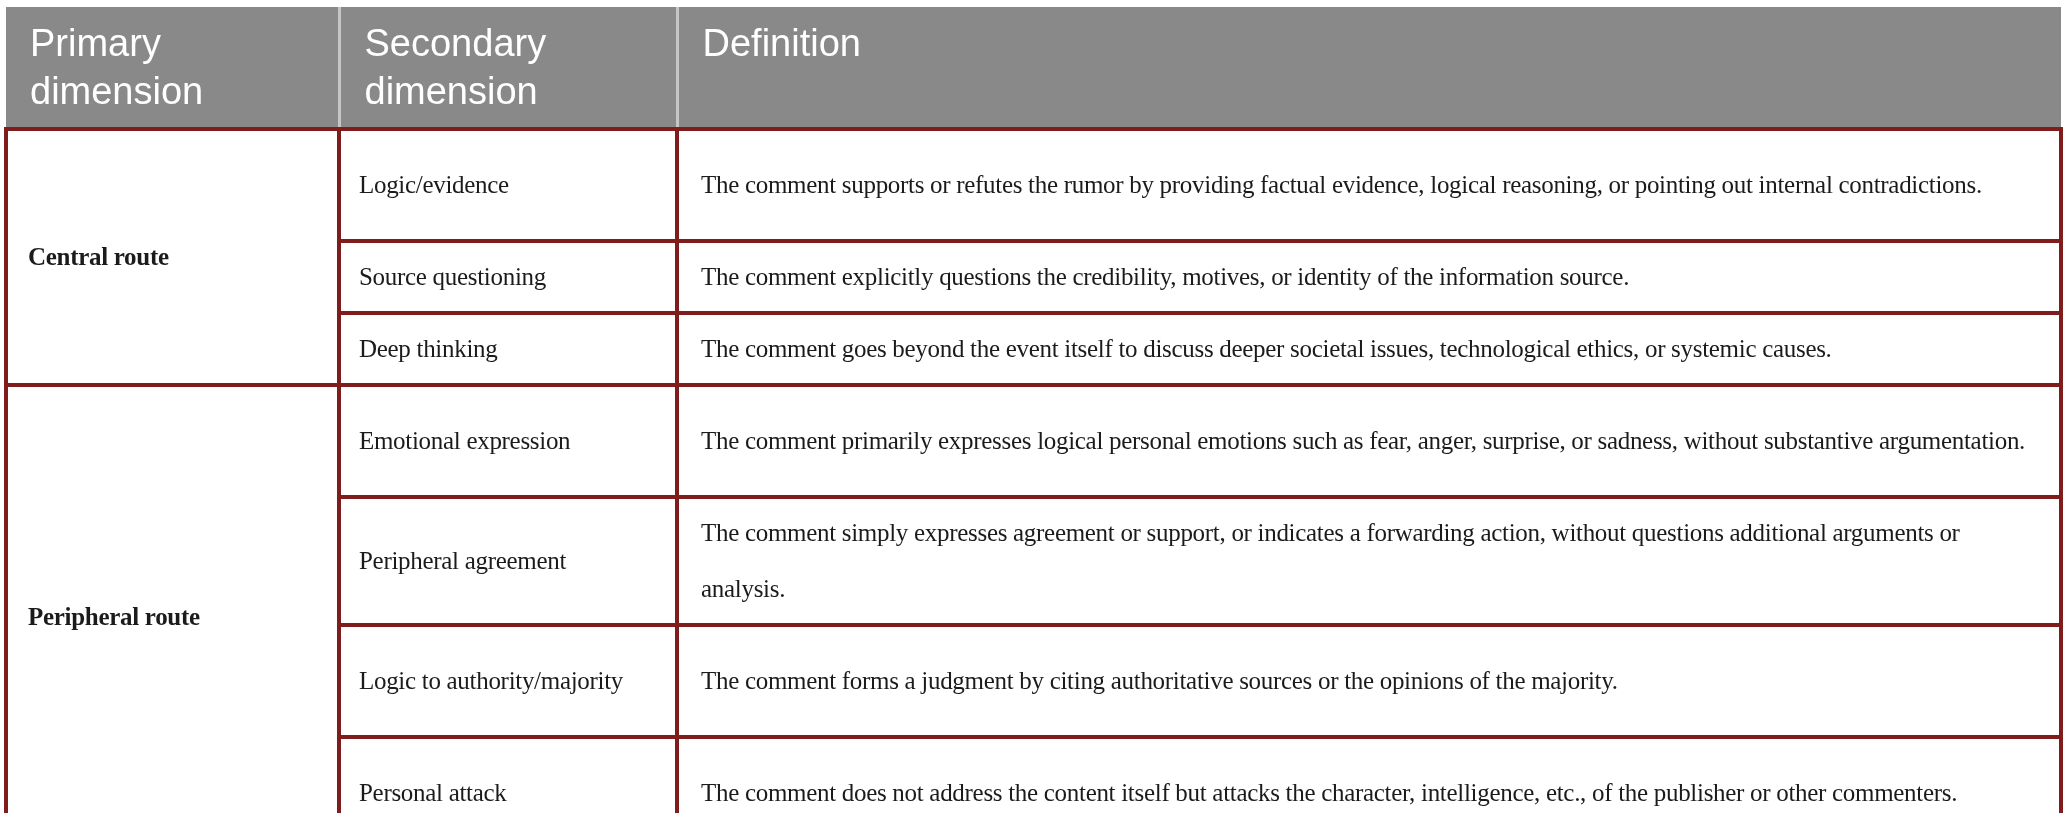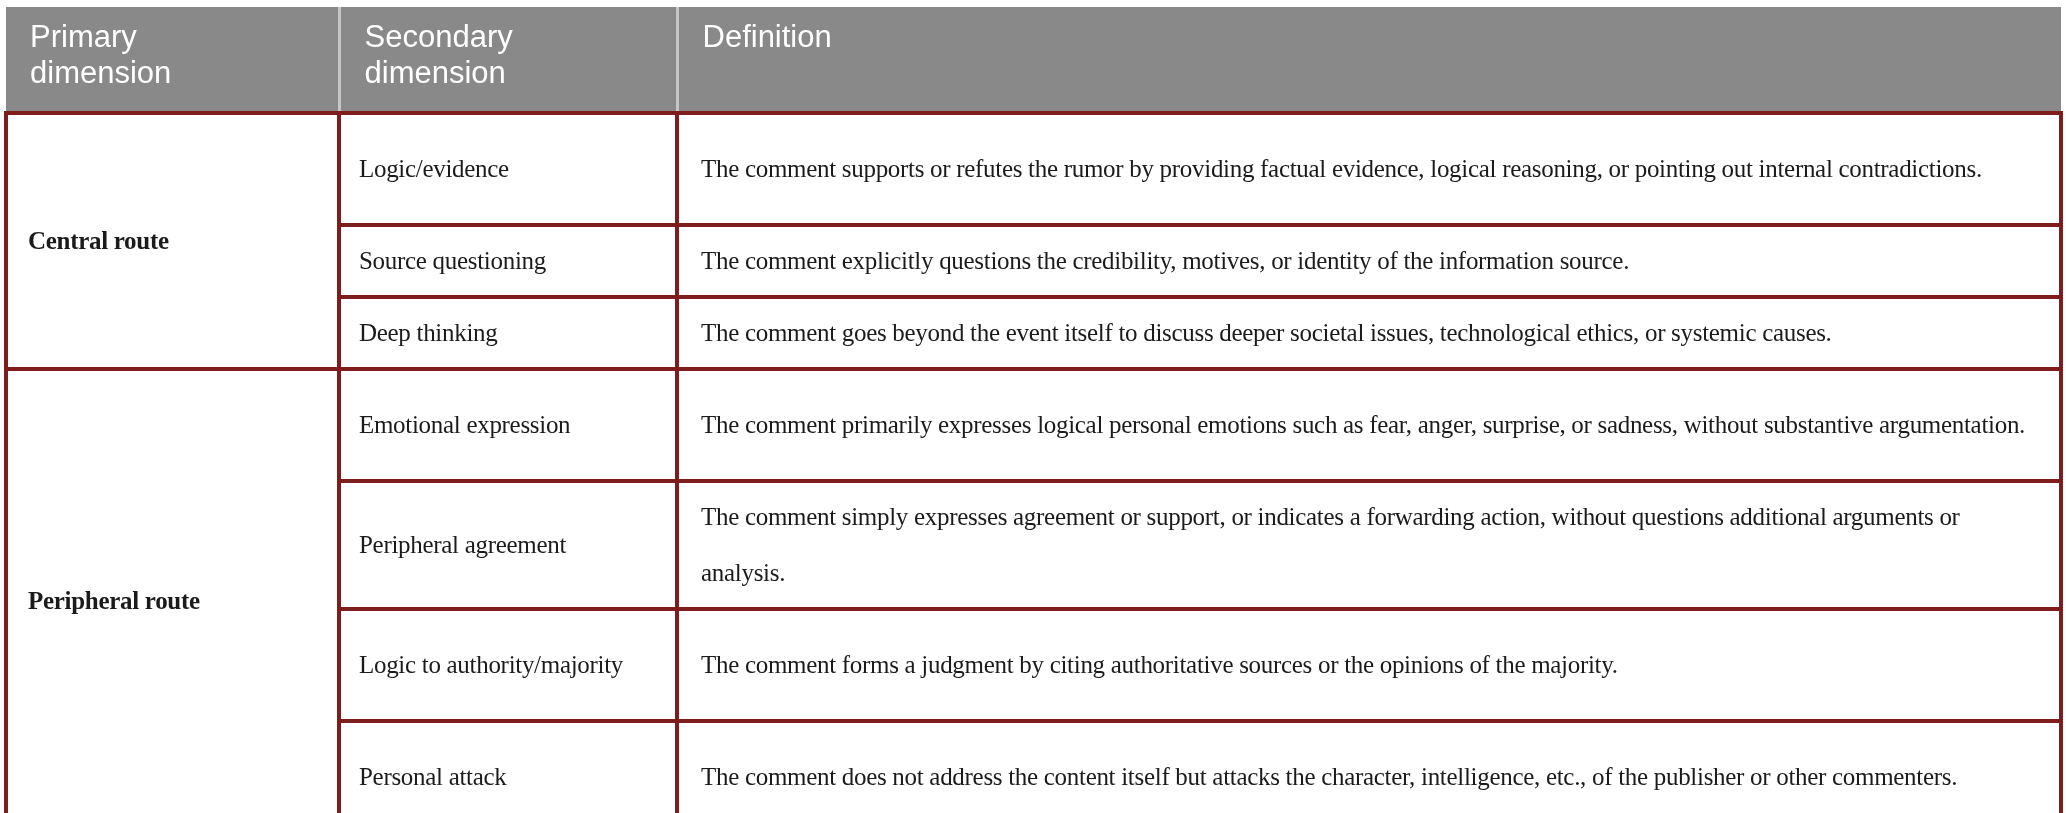--- a/index.html
+++ b/index.html
@@ -21,22 +21,22 @@
   table.scheme col.c1 { width: 333px; }
   table.scheme col.c2 { width: 338px; }
   table.scheme col.c3 { width: 1384px; }
 
   
   thead th {
     background: #898989;
     color: #ffffff;
     font-family: "Liberation Sans", sans-serif;
     font-weight: 400;
-    font-size: 31px;
-    line-height: 36px;
+    font-size: 38px;
+    line-height: 48px;
     text-align: left;
     vertical-align: top;
     padding: 12px 60px 12px 24px;
     height: 106px;
     box-sizing: border-box;
     border-bottom: 2px solid #c3c3c3;
   }
   thead th + th {
     border-left: 3px solid #c6c6c6;
     margin-left: 40px;

